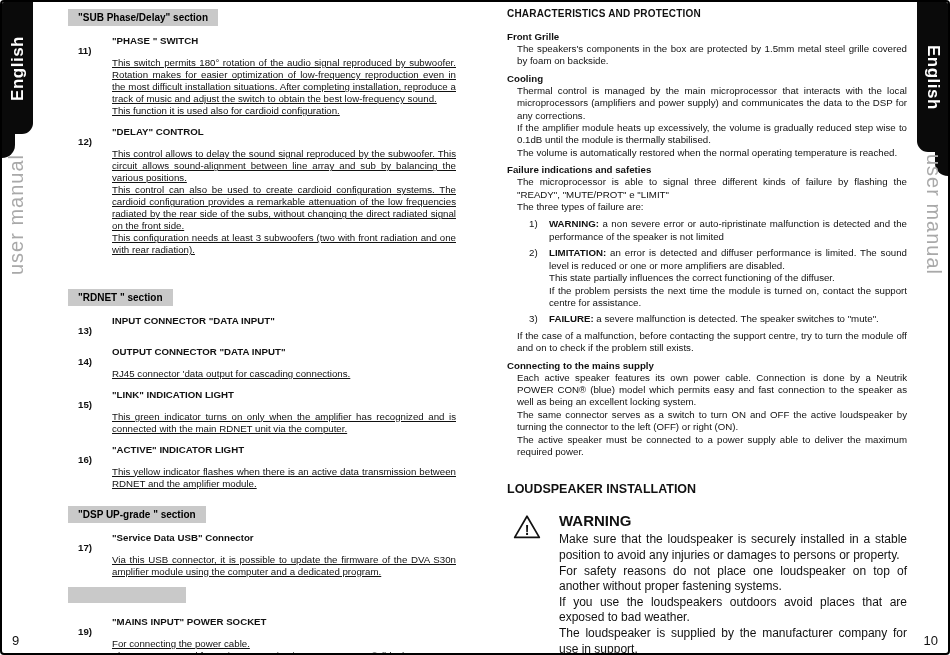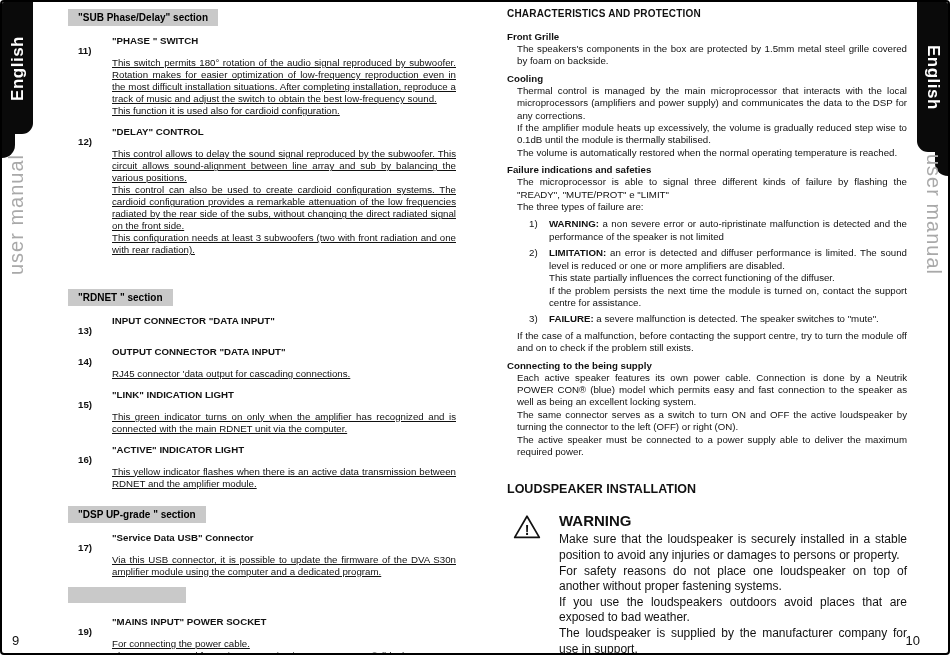--- a/index.html
+++ b/index.html
@@ -17,21 +17,21 @@
   .sliver-right { right:0; top:150px; border-radius:0 0 0 13px; }
   .vup   { writing-mode:vertical-rl; transform:rotate(180deg); }
   .vdown { writing-mode:vertical-rl; }
   .english-txt { font-size:17px; font-weight:bold; letter-spacing:0.5px; }
   .watermark { position:absolute; color:#a9a9a9; font-size:20px; letter-spacing:1px; }
   .wm-left  { left:3px;  top:152px; }
   .wm-right { right:3px; top:152px; }
 
   
   .pn { position:absolute; bottom:5px; font-size:13px; color:#111; }
-  .pn-left { left:10px; } .pn-right { right:28px; }
+  .pn-left { left:10px; } .pn-right { right:10px; }
 
   
   .page-left { position:absolute; left:62px; top:5px; width:392px; }
   .sec-head { display:inline-block; background:#c9c9c9; color:#000; font-weight:bold;
               font-size:10px; padding:3px 10px; margin:0 0 9px 4px; min-height:16px; }
   .sec-head.empty { min-width:118px; }
   .sec-gap { margin-top:30px; }
   .item { display:grid; grid-template-columns:28px 1fr; column-gap:6px;
           margin:0 0 9px 14px; font-size:9.7px; line-height:1.24; }
   .item .num   { font-weight:bold;margin-top:10px; }
@@ -176,21 +176,21 @@
 This state partially influences the correct functioning of the diffuser.
 If the problem persists the next time the module is turned on, contact the support centre for assistance.</span></div>
     </div>
     <div class="flist-item">
       <div class="fnum">3)</div>
       <div><span class="flabel">FAILURE:</span><span class="ftext"> a severe malfunction is detected. The speaker switches to "mute".</span></div>
     </div>
 
     <div class="para">If the case of a malfunction, before contacting the support centre, try to turn the module off and on to check if the problem still exists.</div>
 
-    <div class="sub">Connecting to the being supply</div>
+    <div class="sub">Connecting to the mains supply</div>
     <div class="para">Each active speaker features its own power cable. Connection is done by a Neutrik POWER CON®  (blue) model  which permits easy and fast connection to the speaker as well as being an excellent locking system.
 The same connector serves as a switch to turn ON and OFF the active loudspeaker by turning the connector to the left (OFF) or right (ON).
 The active speaker must be connected to a power supply able to deliver the maximum required power.</div>
 
     <div class="h2">LOUDSPEAKER INSTALLATION</div>
 
     <div class="warn">
       <div class="warn-iconbox">
         <svg width="28" height="26" viewBox="0 0 28 26" aria-hidden="true">
           <path d="M14 2.2 L26.3 23.4 L1.7 23.4 Z" fill="none" stroke="#111" stroke-width="1.7" stroke-linejoin="round"></path>

